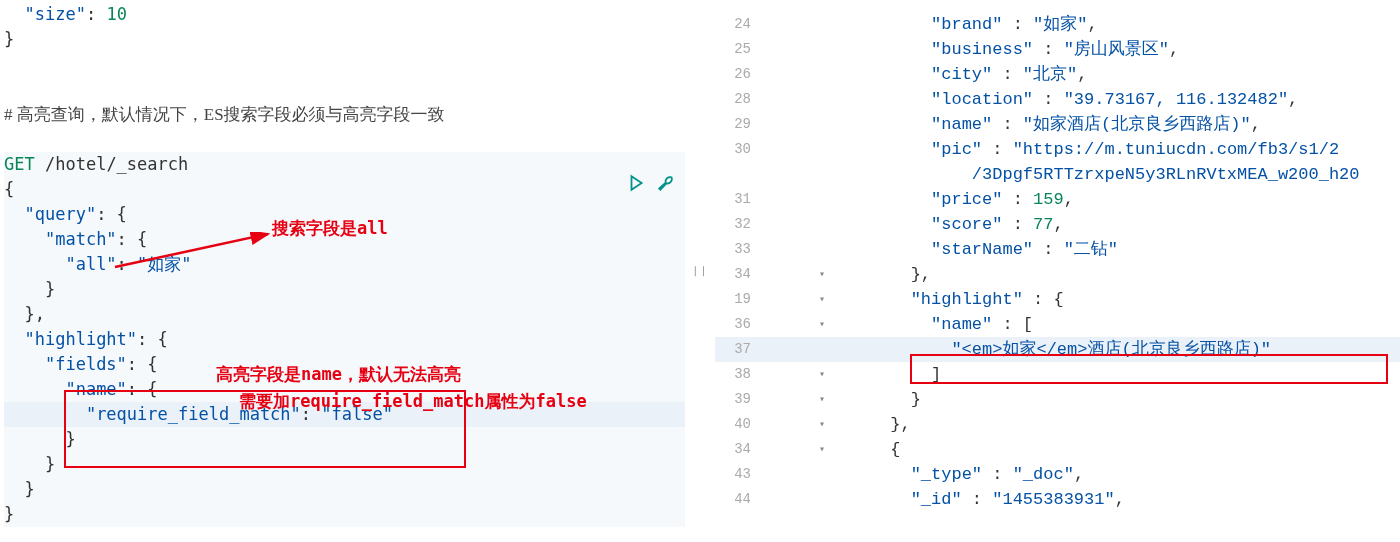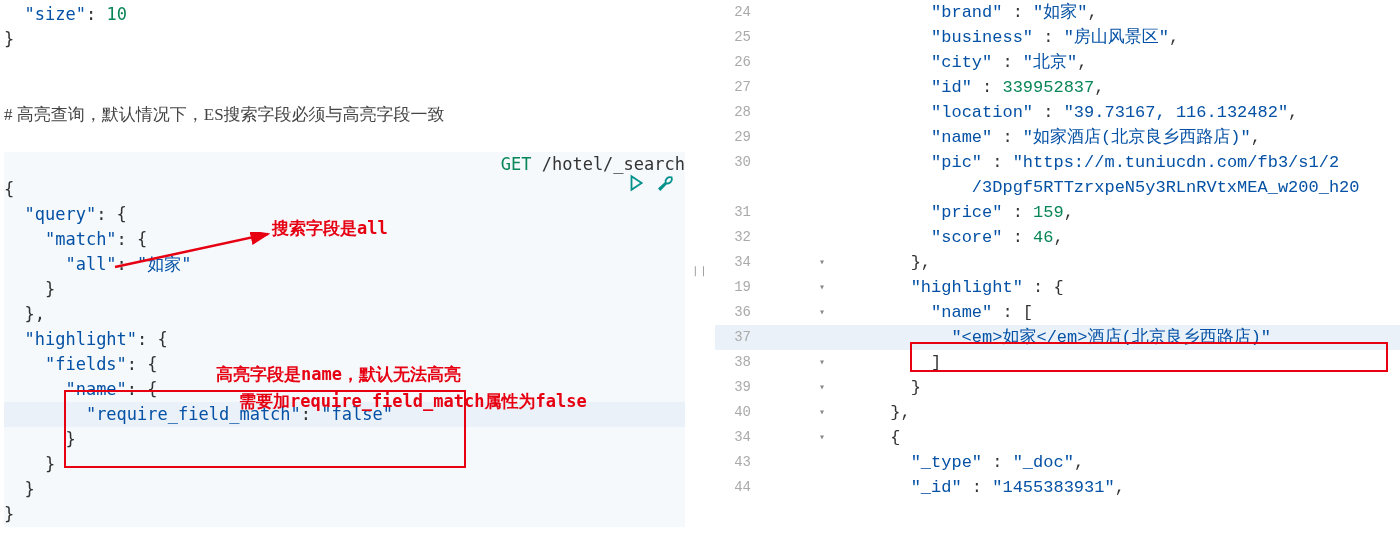--- a/index.html
+++ b/index.html
@@ -29,20 +29,21 @@
   .divider-handle {
     color: #999;
     font-size: 12px;
     letter-spacing: 1px;
     user-select: none;
   }
   .right-pane {
     flex: 1;
     position: relative;
     overflow: hidden;
+    margin-top: 12px;
   }
   .codeline {
     font-family: Consolas, Monaco, monospace;
     white-space: pre;
     line-height: 25px;
     font-size: 17px;
     color: #333;
   }
   .p  { color: #333; }
   .comment { color: #666; }
@@ -130,21 +131,21 @@
 </head>
 <body>
 
 <div class="left-pane">
   <div class="codeline">  <span class="key">"size"</span><span class="p">: </span><span class="val-num">10</span></div>
   <div class="codeline"><span class="p">}</span></div>
   <div class="codeline"> </div>
   <div class="codeline"> </div>
   <div class="codeline comment" style="color:#444;font-family:'Microsoft YaHei',Consolas;"># 高亮查询，默认情况下，ES搜索字段必须与高亮字段一致</div>
   <div class="codeline"> </div>
-  <div class="codeline" style="background:#f5f9fc;text-align:right;"><span class="method-get">GET</span> <span class="url">/hotel/_search</span></div>
+  <div class="codeline" style="background:#f5f9fc;"><span class="method-get">GET</span> <span class="url">/hotel/_search</span></div>
   <div class="codeline" style="background:#f5f9fc;"><span class="p">{</span></div>
   <div class="codeline" style="background:#f5f9fc;">  <span class="key">"query"</span><span class="p">: {</span></div>
   <div class="codeline" style="background:#f5f9fc;">    <span class="key">"match"</span><span class="p">: {</span></div>
   <div class="codeline" style="background:#f5f9fc;">      <span class="key">"all"</span><span class="p">: </span><span class="val-str">"如家"</span></div>
   <div class="codeline" style="background:#f5f9fc;">    <span class="p">}</span></div>
   <div class="codeline" style="background:#f5f9fc;">  <span class="p">},</span></div>
   <div class="codeline" style="background:#f5f9fc;">  <span class="key">"highlight"</span><span class="p">: {</span></div>
   <div class="codeline" style="background:#f5f9fc;">    <span class="key">"fields"</span><span class="p">: {</span></div>
   <div class="codeline" style="background:#f5f9fc;">      <span class="key">"name"</span><span class="p">: {</span></div>
   <div class="codeline highlighted-line">        <span class="key">"require_field_match"</span><span class="p">: </span><span class="val-str">"false"</span></div>
@@ -197,25 +198,20 @@
         <div class="ln">25</div>
         <div class="gutter"></div>
         <div class="c"><span>          </span><span class="key">"business"</span><span class="p"> : </span><span class="str">"房山风景区"</span><span class="p">,</span></div>
       </div>
       <div class="row">
         <div class="ln">26</div>
         <div class="gutter"></div>
         <div class="c"><span>          </span><span class="key">"city"</span><span class="p"> : </span><span class="str">"北京"</span><span class="p">,</span></div>
       </div>
       <div class="row">
-        <div class="ln">27</div>
-        <div class="gutter"></div>
-        <div class="c"><span>          </span><span class="key">"id"</span><span class="p"> : </span><span class="num">339952837</span><span class="p">,</span></div>
-      </div>
-      <div class="row">
         <div class="ln">28</div>
         <div class="gutter"></div>
         <div class="c"><span>          </span><span class="key">"location"</span><span class="p"> : </span><span class="str">"39.73167, 116.132482"</span><span class="p">,</span></div>
       </div>
       <div class="row">
         <div class="ln">29</div>
         <div class="gutter"></div>
         <div class="c"><span>          </span><span class="key">"name"</span><span class="p"> : </span><span class="str">"如家酒店(北京良乡西路店)"</span><span class="p">,</span></div>
       </div>
       <div class="row">
@@ -229,21 +225,26 @@
         <div class="c"><span>            </span><span class="str">  /3Dpgf5RTTzrxpeN5y3RLnRVtxMEA_w200_h20</span></div>
       </div>
       <div class="row">
         <div class="ln">31</div>
         <div class="gutter"></div>
         <div class="c"><span>          </span><span class="key">"price"</span><span class="p"> : </span><span class="num">159</span><span class="p">,</span></div>
       </div>
       <div class="row">
         <div class="ln">32</div>
         <div class="gutter"></div>
-        <div class="c"><span>          </span><span class="key">"score"</span><span class="p"> : </span><span class="num">46</span><span class="p">,</span></div>
+        <div class="c"><span>          </span><span class="key">"score"</span><span class="p"> : </span><span class="num">77</span><span class="p">,</span></div>
+      </div>
+      <div class="row">
+        <div class="ln">33</div>
+        <div class="gutter"></div>
+        <div class="c"><span>          </span><span class="key">"starName"</span><span class="p"> : </span><span class="str">"二钻"</span></div>
       </div>
       <div class="row">
         <div class="ln">34</div>
         <div class="gutter">
           <span class="fold">▾</span>
         </div>
         <div class="c"><span>        </span><span class="p">},</span></div>
       </div>
       <div class="row">
         <div class="ln">19</div>

